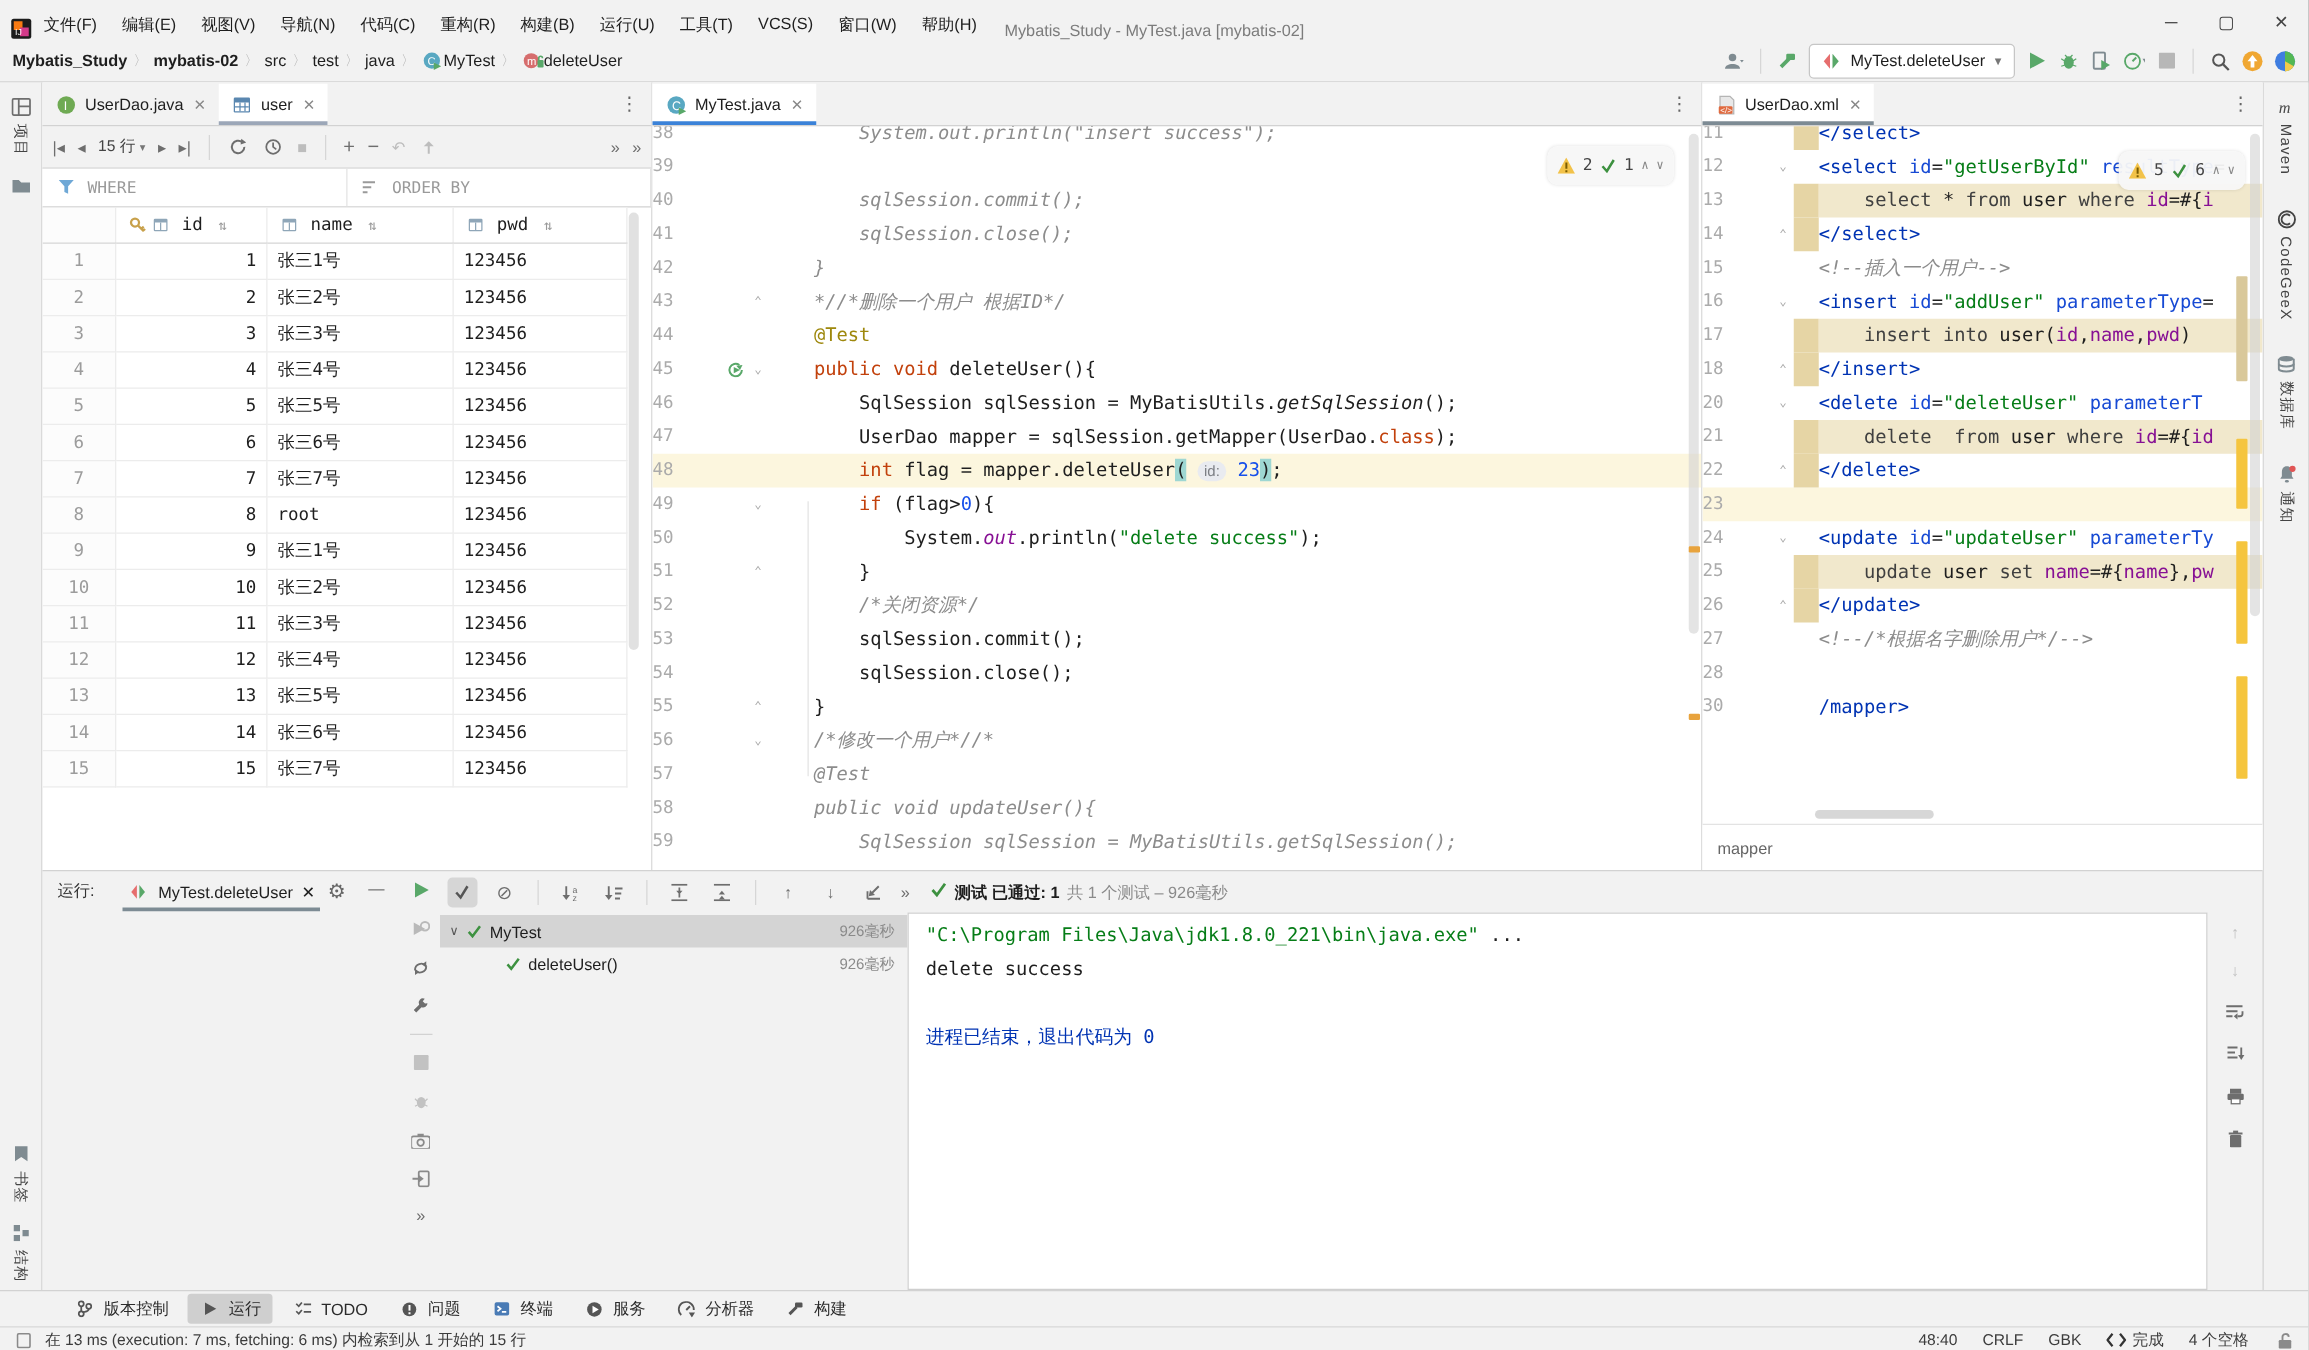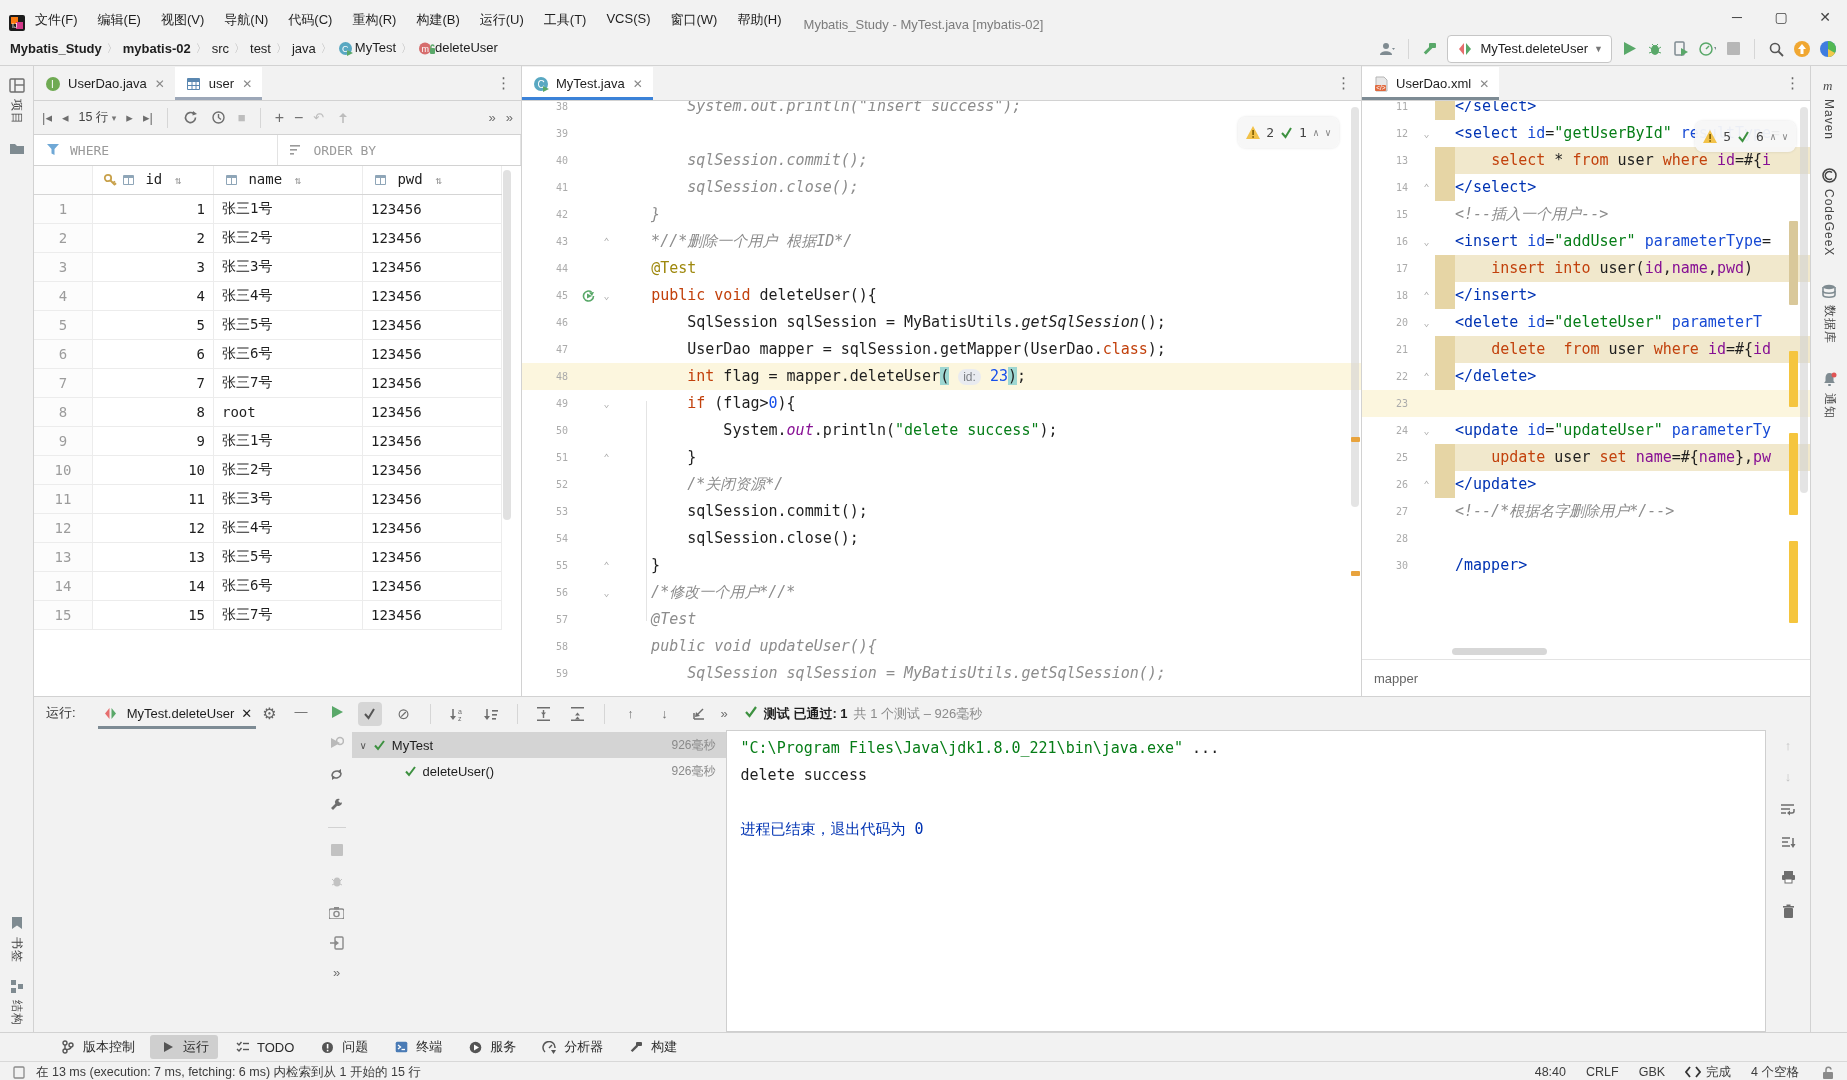--- a/index.html
+++ b/index.html
@@ -57,31 +57,31 @@
   .dg .cpwd{width:122px;min-width:122px}
   .sort{color:#9a9a9a;font-size:11px;margin-left:4px}
   .lscroll{position:absolute;right:10px;top:4px;width:8px;height:350px;background:#c9c9c9;border-radius:4px;opacity:.55}
   
   .epanel{background:#fff;display:flex;flex-direction:column;min-width:0;position:relative}
   .jpanel{flex:1;border-right:1px solid #d2d2d2}
   .xpanel{width:448px}
   .earea{position:relative;flex:1;overflow:hidden;font-family:"DejaVu Sans Mono",monospace;font-size:15px;line-height:27px}
   .lines{position:relative;top:-8px}
   .eline{display:flex;height:27px;white-space:pre}
-  .eline .num{width:46px;text-align:right;padding-right:10px;color:#abABab;color:#ababab;font-size:10px;flex:none}
+  .eline .num{width:46px;text-align:left;padding-right:10px;color:#abABab;color:#ababab;font-size:14px;flex:none}
   .eline .slot{width:20px;flex:none;display:flex;align-items:center;justify-content:center}
   .eline .fold{width:17px;flex:none;color:#a9a9a9;font-size:10px;display:flex;align-items:center;justify-content:center}
   .eline .bar{width:20px;flex:none}
   .eline .code{flex:1;min-width:0;overflow:hidden}
   .eline.cur{background:#fcf6de}
   .eline .bar.on{background:#e6d5a5}
   .eline.sqlbg .code{background:#f1e8cc}
   .tk{color:#c2410c}.tc{color:#8c8c8c;font-style:italic}.ts{color:#067d17}
   .tn{color:#1750eb}.ta{color:#9e880d}.tf{color:#871094;font-style:italic}
-  .ti{font-style:italic}.tx{color:#0033b3}.tat{color:#174ad4}.tq{color:#c2410c}.tcol{color:#871094}
+  .ti{font-style:italic}.tx{color:#0033b3}.tat{color:#174ad4}.tq{color:#404040}.tcol{color:#871094}
   .tm{background:#9ed7d2}
   .th{background:#e9ebf0;color:#7c7f85;border-radius:8px;padding:1px 5px;font-size:12px;font-family:"Liberation Sans",sans-serif}
   .sel{background:#a6d2ff}
   .inspect{position:absolute;display:flex;align-items:center;gap:6px;background:rgba(247,247,247,.95);
            border-radius:8px;padding:2px 8px;font-size:13px;color:#444;z-index:5;box-shadow:0 0 3px rgba(0,0,0,.12)}
   .inspect .chv{color:#888;font-size:10px}
   .guide{position:absolute;width:1px;background:#e4e4e4}
   .vscroll{position:absolute;width:8px;background:#d2d2d2;border-radius:4px;opacity:.6}
   .mark{position:absolute;border-radius:1px}
   .ebread{height:36px;border-top:1px solid #e3e3e3;display:flex;align-items:center;padding:0 12px;color:#666;background:#fff}

